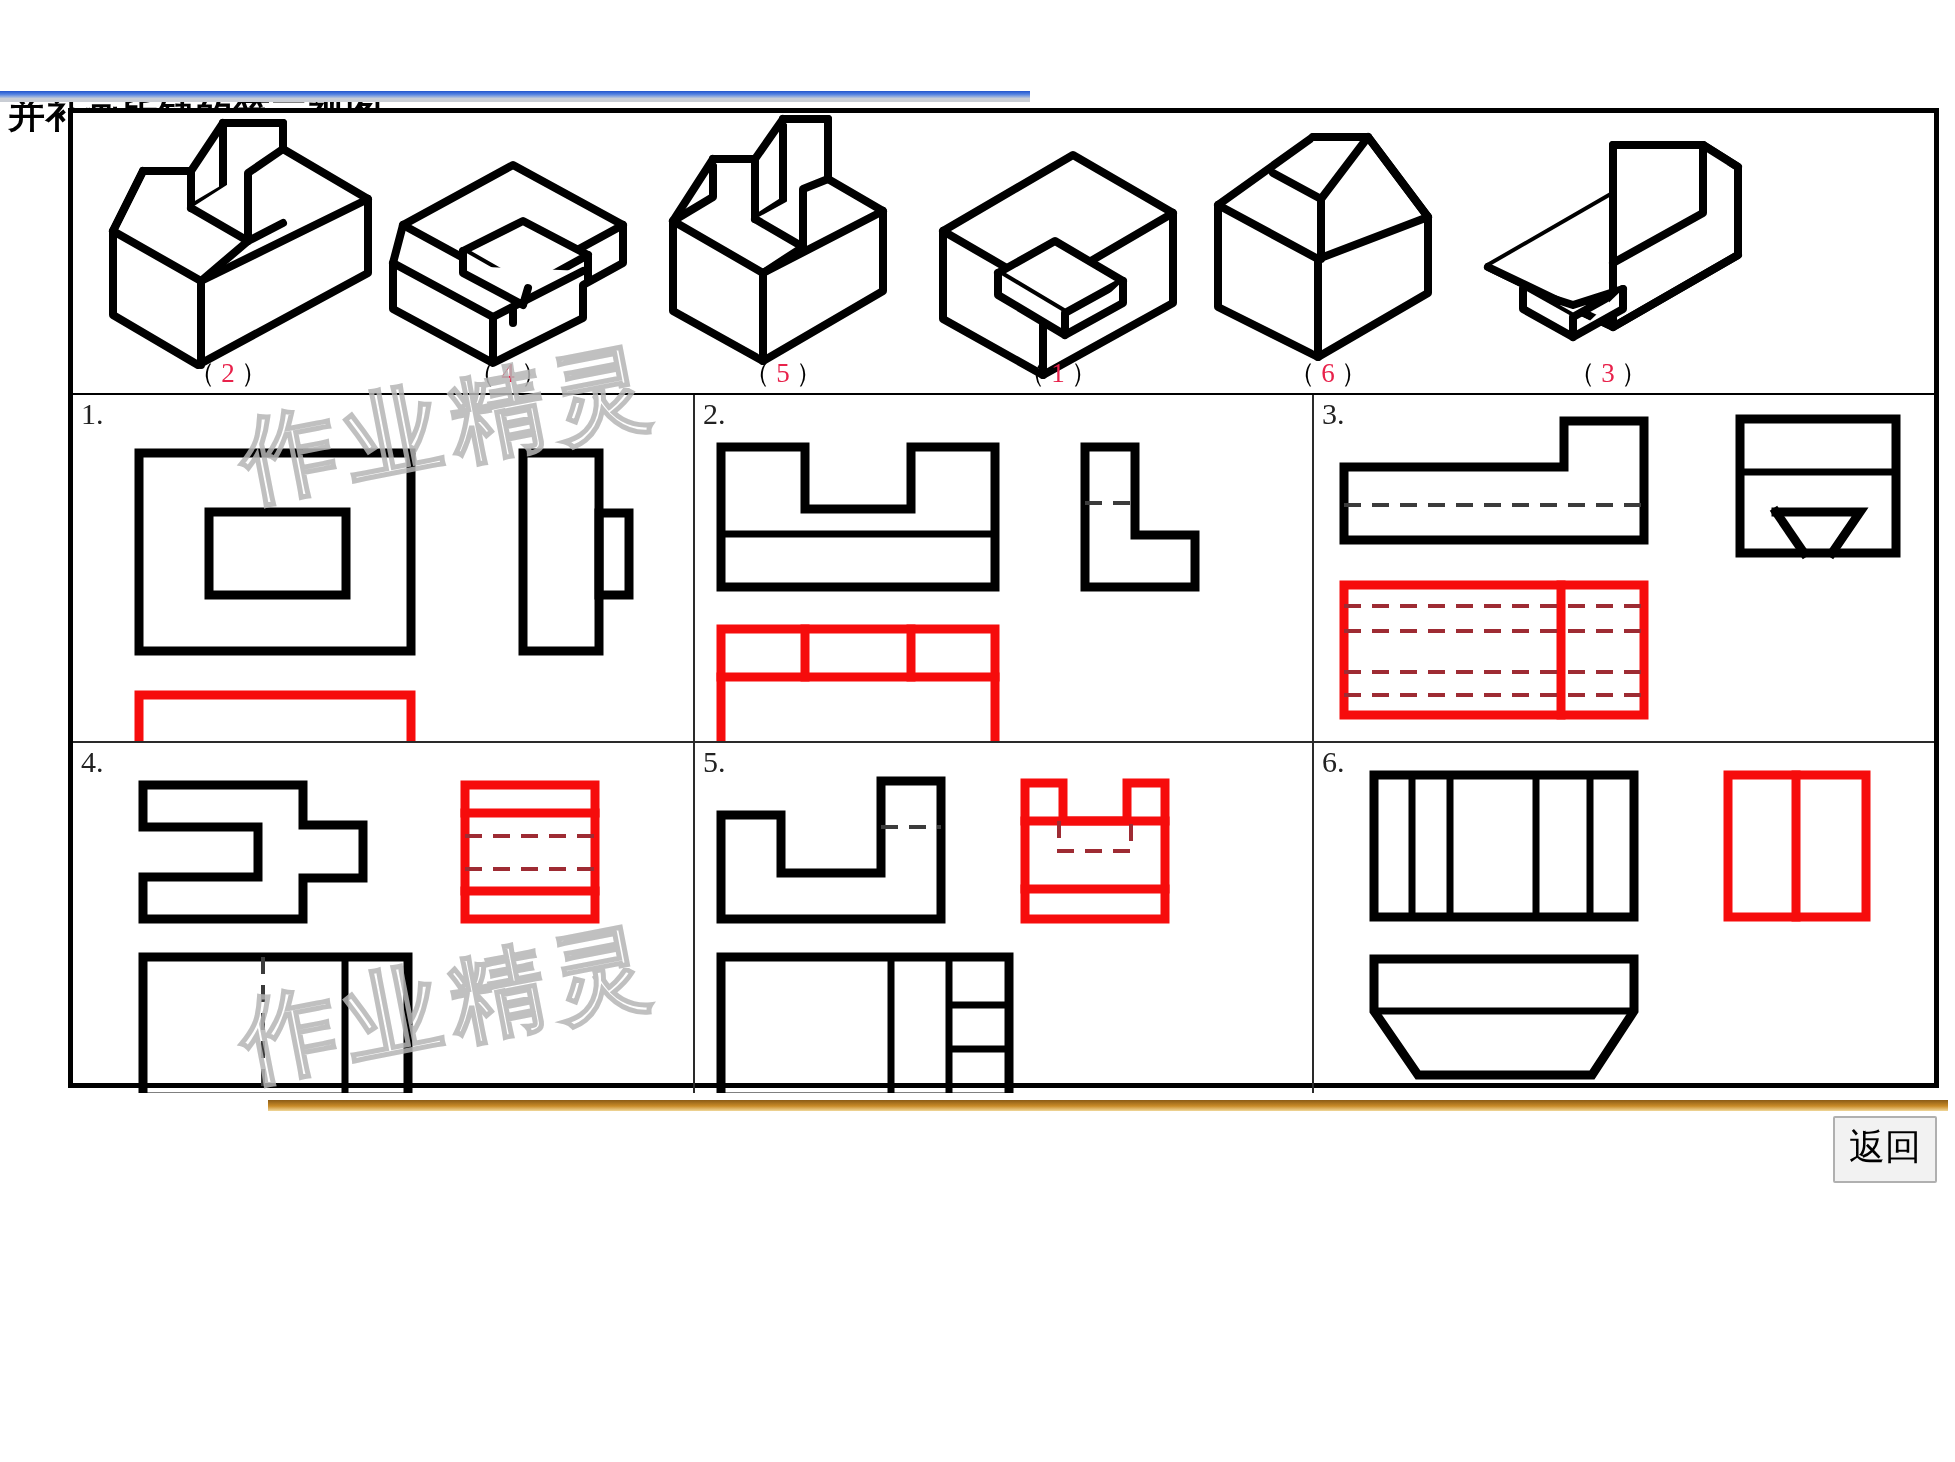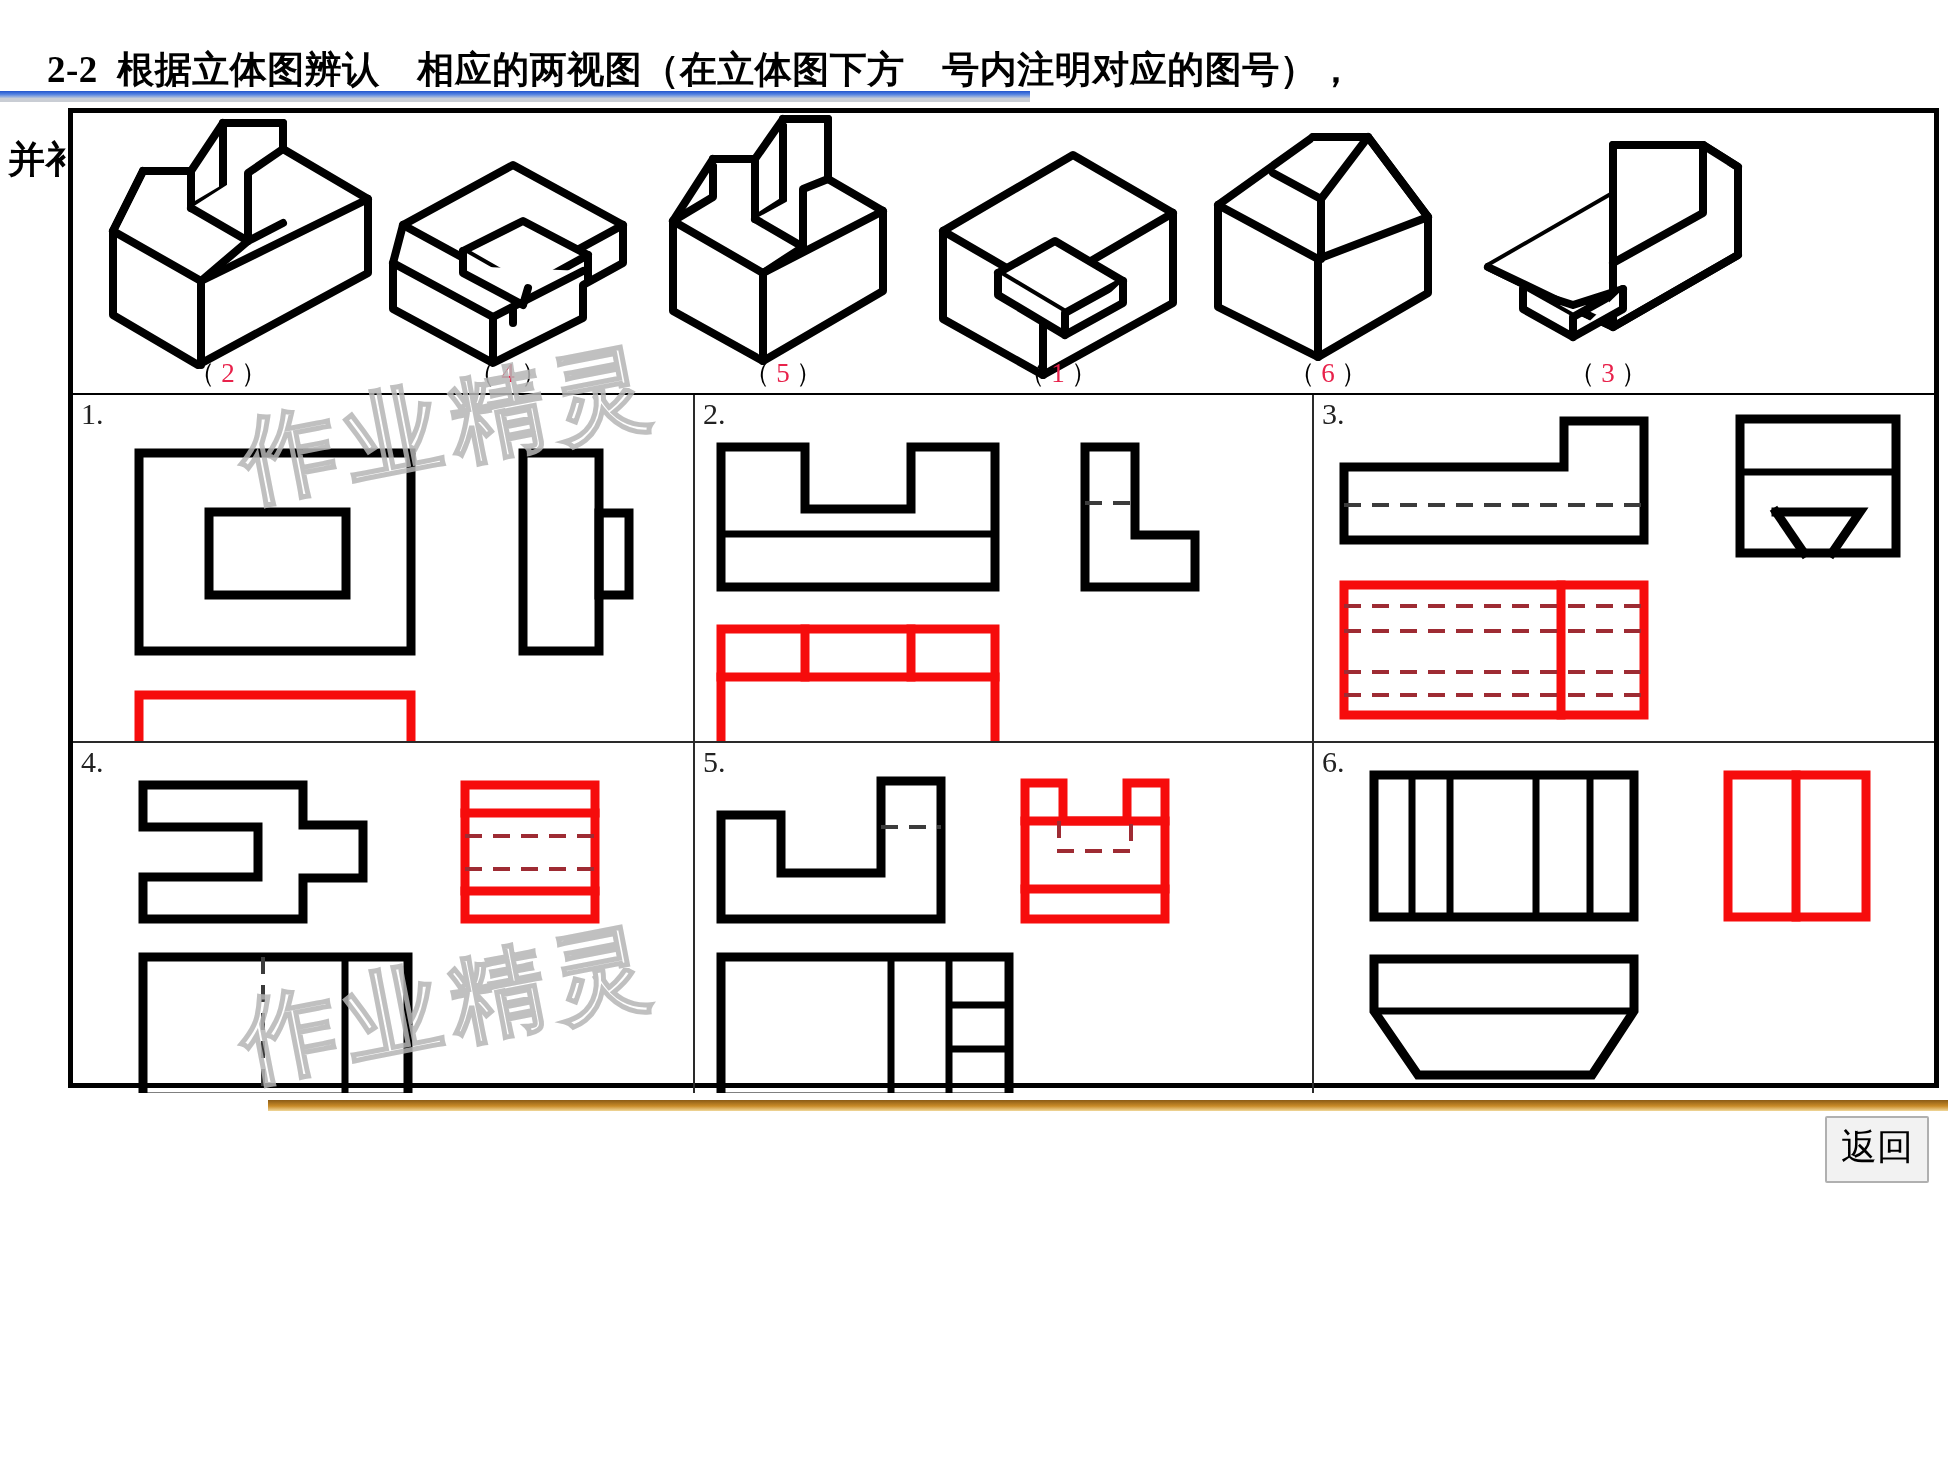--- a/index.html
+++ b/index.html
@@ -124,37 +124,36 @@
 
   
   #footer-bar {
     position: absolute;
     left: 268px; top: 1100px;
     width: 1680px; height: 11px;
     background: linear-gradient(to bottom,#8a5b16 0%, #c98b28 55%, #f0d79a 100%);
   }
   #back-btn {
     position: absolute;
-    right: 26px; top: 1116px;
+    right: 18px; top: 1116px;
     padding: 5px 14px 9px 14px;
     font-size: 36px;
     color: #000;
     font-family: "Liberation Serif", serif;
     background: #f2f2f2;
     border: 2px solid #b0b0b0;
     border-radius: 2px;
   }
 </style>
 </head>
 <body>
 
 <div id="page">
 
   <div id="title-block">
-    <span>2-2  根据立体图辨认　相应的两视图（在立体图下方　号内注明对应的图号），</span>
     <span id="title-line2">并补画所缺的第三视图</span>
   </div>
   <div id="title-rule"></div>
   <div id="title-rule2"></div>
 
   <div id="sheet">
 
     <div id="iso-row">
 
       <div class="iso-cell" style="left:10px;width:290px;">

